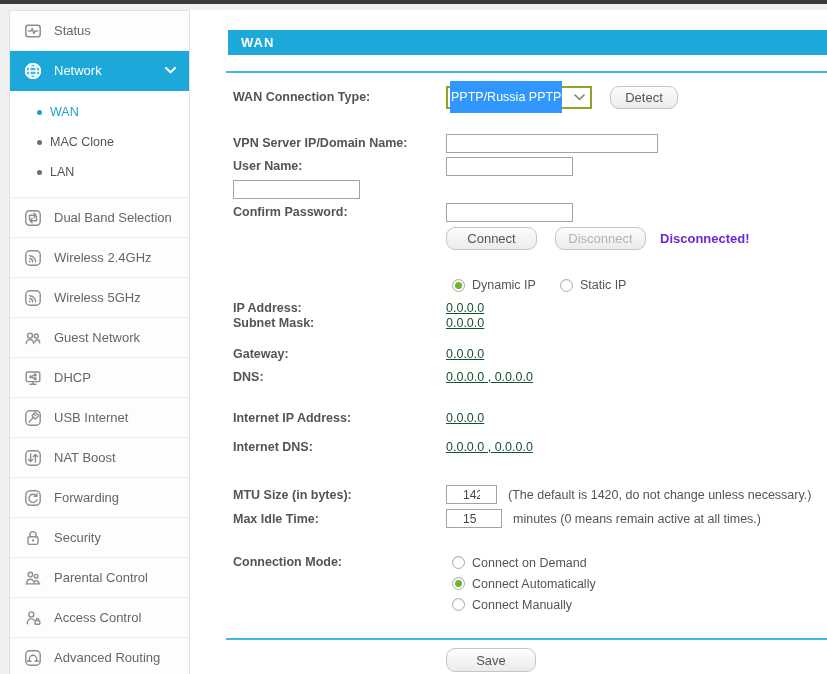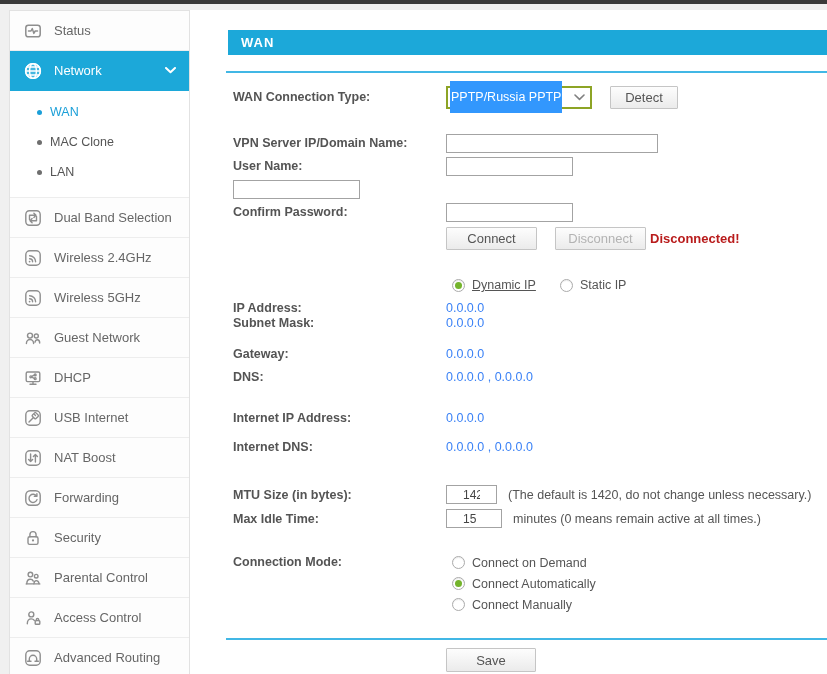--- a/index.html
+++ b/index.html
@@ -43,45 +43,45 @@
     position: absolute; left: 38px; right: 0; top: 20px; height: 25px;
     background: #1ca8d9; color: #fff; display: flex; align-items: center;
     padding-left: 13px; font-size: 13px; font-weight: bold; letter-spacing: 1px;
   }
   .cyan-line { position: absolute; right: 0; height: 2px; background: #41b7e5; }
   .line-top { left: 36px; top: 61px; }
   .line-bottom { left: 36px; top: 628px; }
 
   .frow { position: absolute; left: 43px; display: flex; align-items: center; height: 23px; font-size: 12.5px; color: #555; }
   .flabel { width: 213px; font-weight: bold; color: #545454; flex: 0 0 auto; }
-  .fval { color: #3b82f6; }
+  .fval { color: #14532d; text-decoration: underline; }
   .note { margin-left: 11px; color: #555; }
   .spacer { width: 213px; flex: 0 0 auto; }
 
   input[type=text], input[type=password] {
     height: 19px; border: 1px solid #a3a3a3; background: #fff;
     font-family: "Liberation Sans", sans-serif; font-size: 12px; color: #444;
     padding: 1px 16px;
   }
   .w-vpn { width: 212px; }
   .w-cred { width: 127px; }
   .w-mtu { width: 51px; }
   .w-idle { width: 56px; }
 
   .btn {
-    border: 1px solid #c5c5c5; border-radius: 1px;
+    border: 1px solid #c5c5c5; border-radius: 9px;
     background: linear-gradient(#fdfdfd, #ebebeb);
     font-family: "Liberation Sans", sans-serif; font-size: 13px; color: #555;
     height: 23px; cursor: pointer;
   }
   .btn-detect { width: 68px; margin-left: 18px; }
   .btn-connect { width: 91px; }
   .btn-disconnect { width: 91px; margin-left: 18px; color: #b3b3b3; cursor: default; }
   .btn-save { width: 90px; height: 24px; }
-  .status-txt { margin-left: 4px; font-size: 13px; font-weight: bold; color: #b91c1c; }
+  .status-txt { margin-left: 14px; font-size: 13px; font-weight: bold; color: #6d28d9; }
 
   
   .sel {
     width: 146px; height: 23px; border: 2px solid #8da425; background: #fff;
     display: flex; align-items: center; cursor: pointer;
   }
   .sel .sel-txt {
     margin-left: 2px; padding: 9px 1px; font-size: 12.5px;
     background: #3297fd; color: #fff; white-space: nowrap;
   }
@@ -92,21 +92,21 @@
     display: inline-block; width: 13px; height: 13px; border-radius: 50%;
     border: 1px solid #ababab; background: #fff; position: relative;
     flex: 0 0 auto; cursor: pointer;
     box-shadow: inset 0 1px 1px rgba(0,0,0,0.08);
   }
   .radio.sel-on::after {
     content: ""; position: absolute; left: 2px; top: 2px; width: 7px; height: 7px;
     border-radius: 50%; background: #74b42c;
   }
   .rlbl { margin-left: 7px; font-size: 12.5px; color: #555; }
-  .rgap { margin-right: 24px; text-decoration: underline; }
+  .rgap { margin-right: 24px; }
 
   .mode-col { display: flex; flex-direction: column; }
   .mode-line { display: flex; align-items: center; height: 21px; }
 </style>
 </head>
 <body>
 
 <div class="topstrip"></div>
 
 <div class="sidebar">

